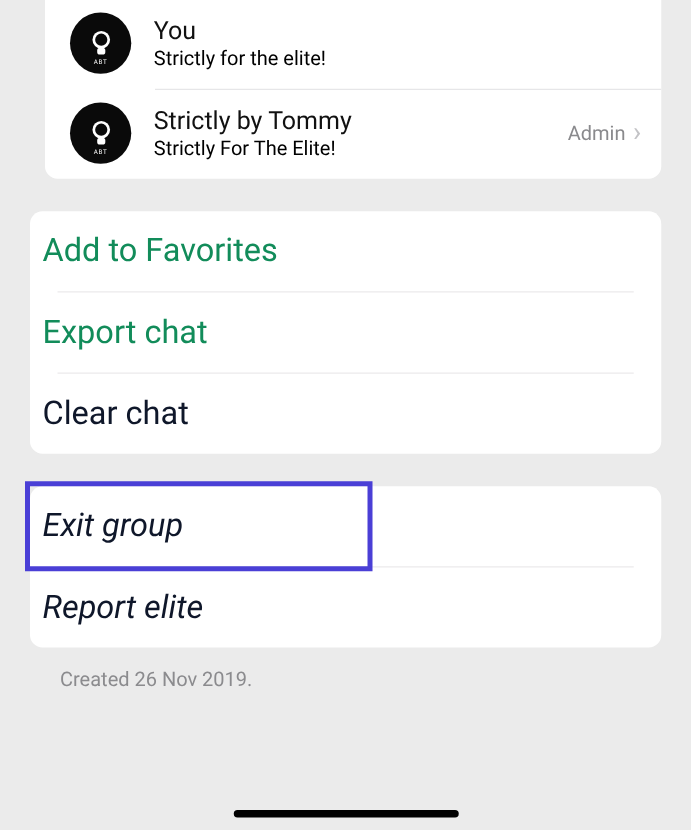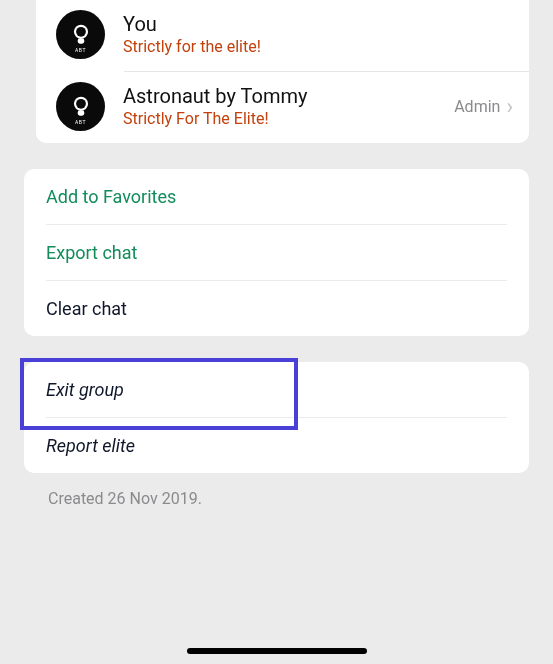--- a/index.html
+++ b/index.html
@@ -58,43 +58,43 @@
       flex: 1;
     }
     .participant-name {
       font-size: 20px;
       color: #111;
       line-height: 1.2;
       margin-bottom: 1px;
     }
     .participant-status {
       font-size: 16px;
-      color: #c2410c;
+      color: #000000;
       line-height: 1.2;
     }
     .participant-role {
       font-size: 16px;
       color: #8a8a8d;
       margin-right: 6px;
     }
     .chevron {
       color: #c3c3c6;
       font-size: 22px;
     }
     .row-divider-inset {
       height: 1px;
       background: #e6e6e8;
       margin-left: 88px;
     }
     .actions-card {
       margin-top: 26px;
     }
     .action-row {
-      padding: 17px 22px;
-      font-size: 18px;
+      padding: 17px 10px;
+      font-size: 26px;
     }
     .action-row-divider {
       height: 1px;
       background: #eceaec;
       margin: 0 22px;
     }
     .green {
       color: #128c5a;
     }
     .red {
@@ -154,21 +154,21 @@
   <div class="participant">
     <div class="avatar">
       <svg viewBox="0 0 24 24">
         <circle cx="12" cy="9" r="6.5" fill="#fff"></circle>
         <circle cx="12" cy="9" r="4.5" fill="#0a0a0a"></circle>
         <rect x="9" y="15" width="6" height="5" rx="2" fill="#fff"></rect>
       </svg>
       <span class="avatar-label">ABT</span>
     </div>
     <div class="participant-text">
-      <div class="participant-name">Astronaut by Tommy</div>
+      <div class="participant-name">Strictly by Tommy</div>
       <div class="participant-status">Strictly For The Elite!</div>
     </div>
     <div class="participant-role">Admin</div>
     <div class="chevron">›</div>
   </div>
 </div>
 
 <div class="card actions-card">
   <div class="action-row green">Add to Favorites</div>
   <div class="action-row-divider"></div>

